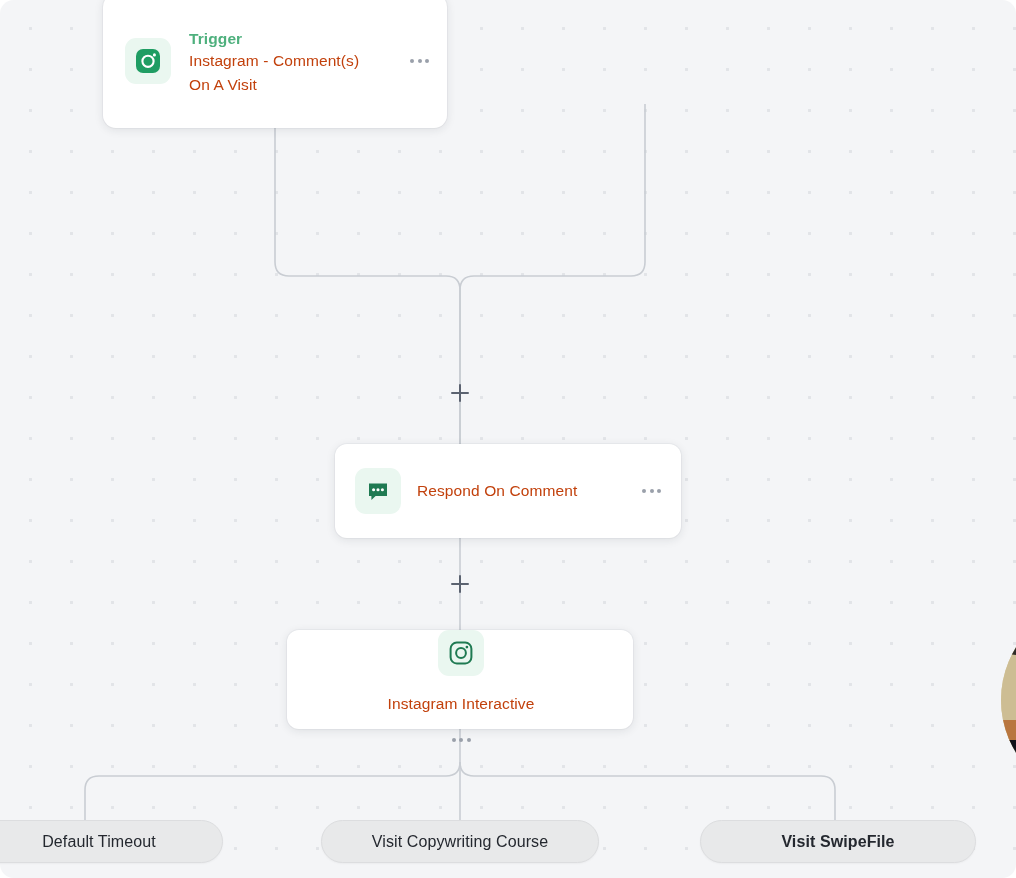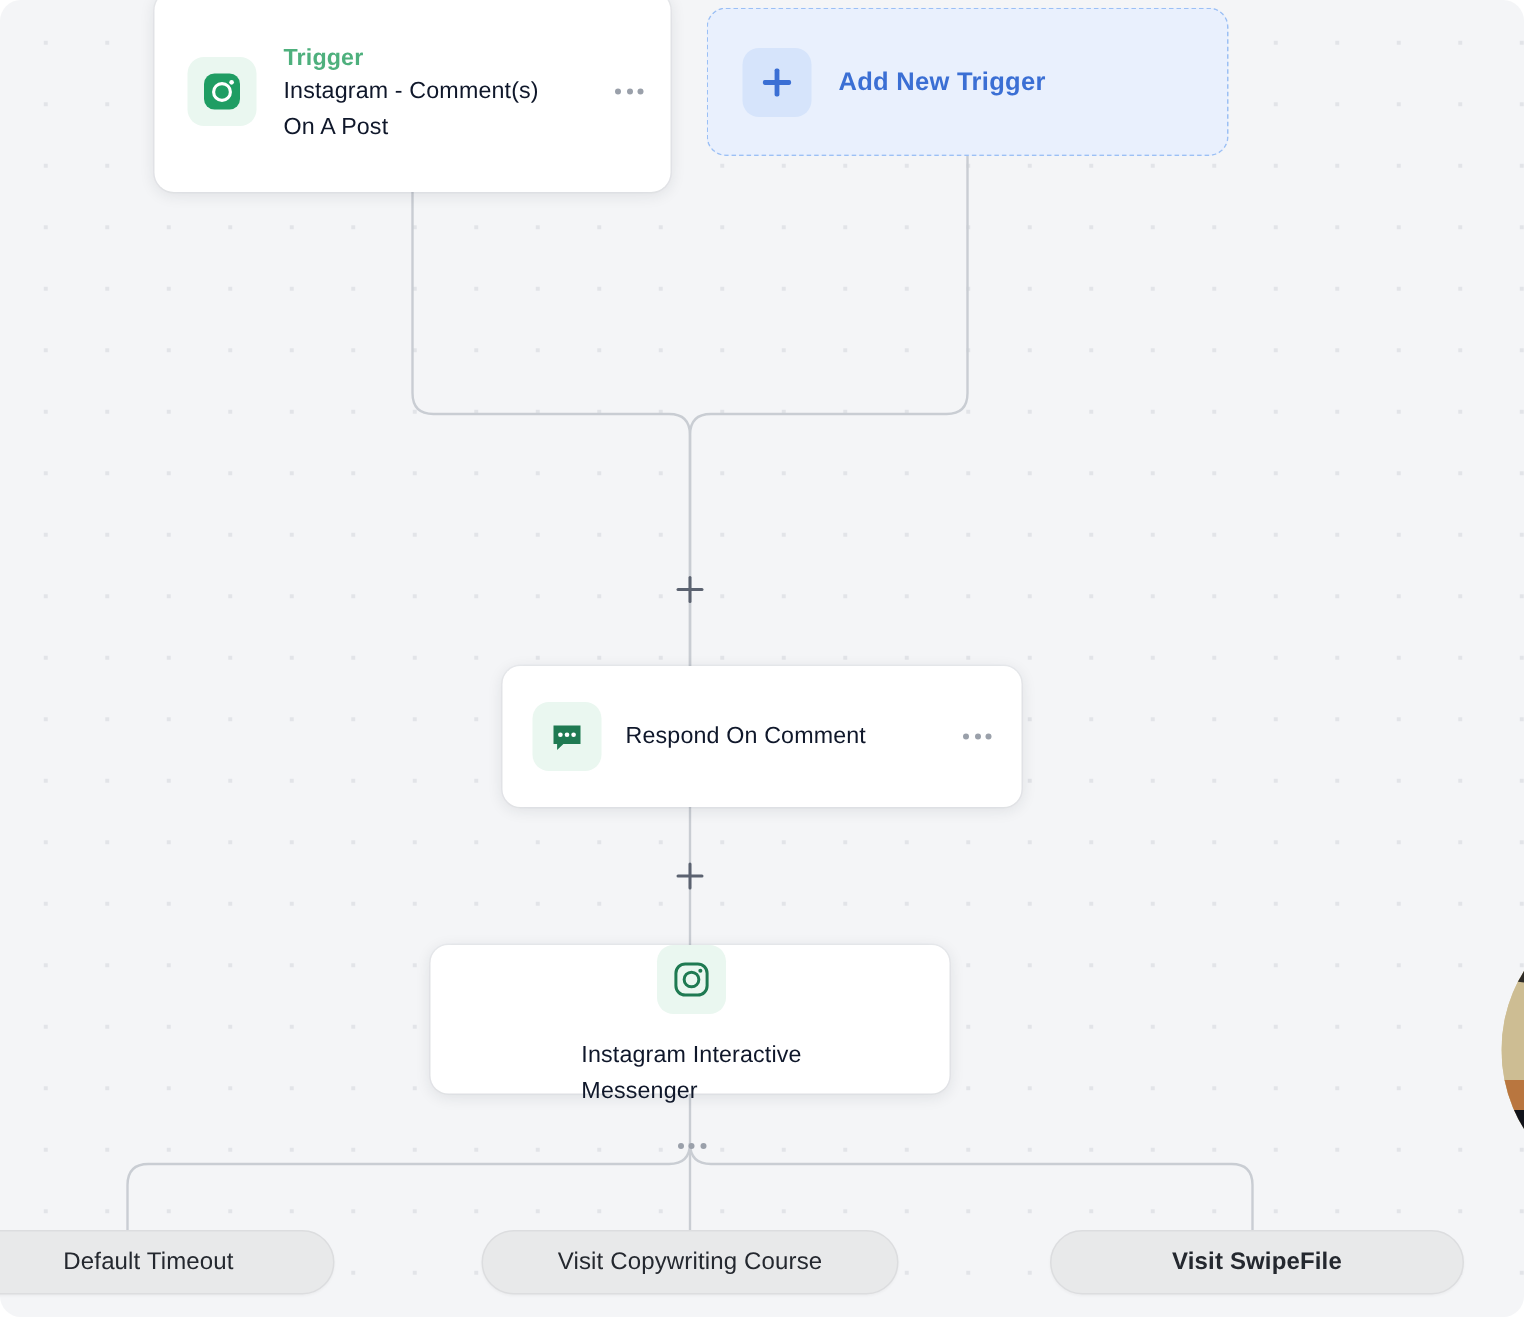--- a/index.html
+++ b/index.html
@@ -47,21 +47,21 @@
   .node-text { flex: 1 1 auto; min-width: 0; }
   .kicker {
     font-size: 15.5px;
     font-weight: 700;
     color: #4eb07d;
     line-height: 21px;
     letter-spacing: .1px;
   }
   .node-title {
     font-size: 15.5px;
-    color: #0f172a;
+    color: #c2410c;
     line-height: 24px;
     letter-spacing: .1px;
   }
   .dots {
     flex: 0 0 auto;
     display: flex;
     gap: 3.5px;
     align-items: center;
     padding: 6px 2px;
     cursor: pointer;
@@ -226,38 +226,29 @@
     <div class="node-icon-wrap">
       <svg width="28" height="28" viewBox="0 0 28 28" aria-hidden="true">
         <rect x="2" y="2" width="24" height="24" rx="7" fill="#1f9d63"></rect>
         <circle cx="14" cy="14.3" r="5.6" fill="none" stroke="#ffffff" stroke-width="2.1"></circle>
         <circle cx="20.4" cy="7.9" r="1.55" fill="#ffffff"></circle>
       </svg>
     </div>
     <div class="node-text">
       <div class="kicker">Trigger</div>
       <div class="node-title">Instagram - Comment(s)</div>
-      <div class="node-title">On A Post</div>
+      <div class="node-title">On A Visit</div>
     </div>
     <div class="dots">
       <i></i>
         <i></i>
         <i></i>
     </div>
   </div>
 
-  <div id="add-trigger">
-    <div class="plus-box">
-      <svg width="26" height="26" viewBox="0 0 26 26" aria-hidden="true">
-        <rect x="11.4" y="3.6" width="3.2" height="18.8" rx="1.2" fill="#3b6fd4"></rect>
-        <rect x="3.6" y="11.4" width="18.8" height="3.2" rx="1.2" fill="#3b6fd4"></rect>
-      </svg>
-    </div>
-    <span id="add-trigger-label">Add New Trigger</span>
-  </div>
 
   <div class="wire-plus" style="left:460px; top:393px;"></div>
   <div class="wire-plus" style="left:460px; top:584px;"></div>
 
   <div class="node" id="respond-node">
     <div class="node-icon-wrap">
       <svg width="28" height="28" viewBox="0 0 28 28" aria-hidden="true">
         <path d="M5 6.6h18v12.4H11.6L7.4 23v-4h-2.4z" fill="#1f7a52"></path>
         <circle cx="9.6" cy="12.8" r="1.55" fill="#ffffff"></circle>
         <circle cx="14" cy="12.8" r="1.55" fill="#ffffff"></circle>
@@ -277,21 +268,20 @@
   <div class="node" id="messenger-node">
     <div class="node-icon-wrap">
       <svg width="28" height="28" viewBox="0 0 28 28" aria-hidden="true">
         <rect x="3.6" y="3.6" width="20.8" height="20.8" rx="6.2" fill="none" stroke="#1f7a52" stroke-width="2"></rect>
         <circle cx="14" cy="14" r="4.9" fill="none" stroke="#1f7a52" stroke-width="2"></circle>
         <circle cx="19.9" cy="8.1" r="1.35" fill="#1f7a52"></circle>
       </svg>
     </div>
     <div class="node-text">
       <div class="node-title">Instagram Interactive</div>
-      <div class="node-title">Messenger</div>
     </div>
     <div class="dots">
       <i></i>
         <i></i>
         <i></i>
     </div>
   </div>
 
   <div class="pill" id="pill-default">Default Timeout</div>
   <div class="pill" id="pill-copy">Visit Copywriting Course</div>

